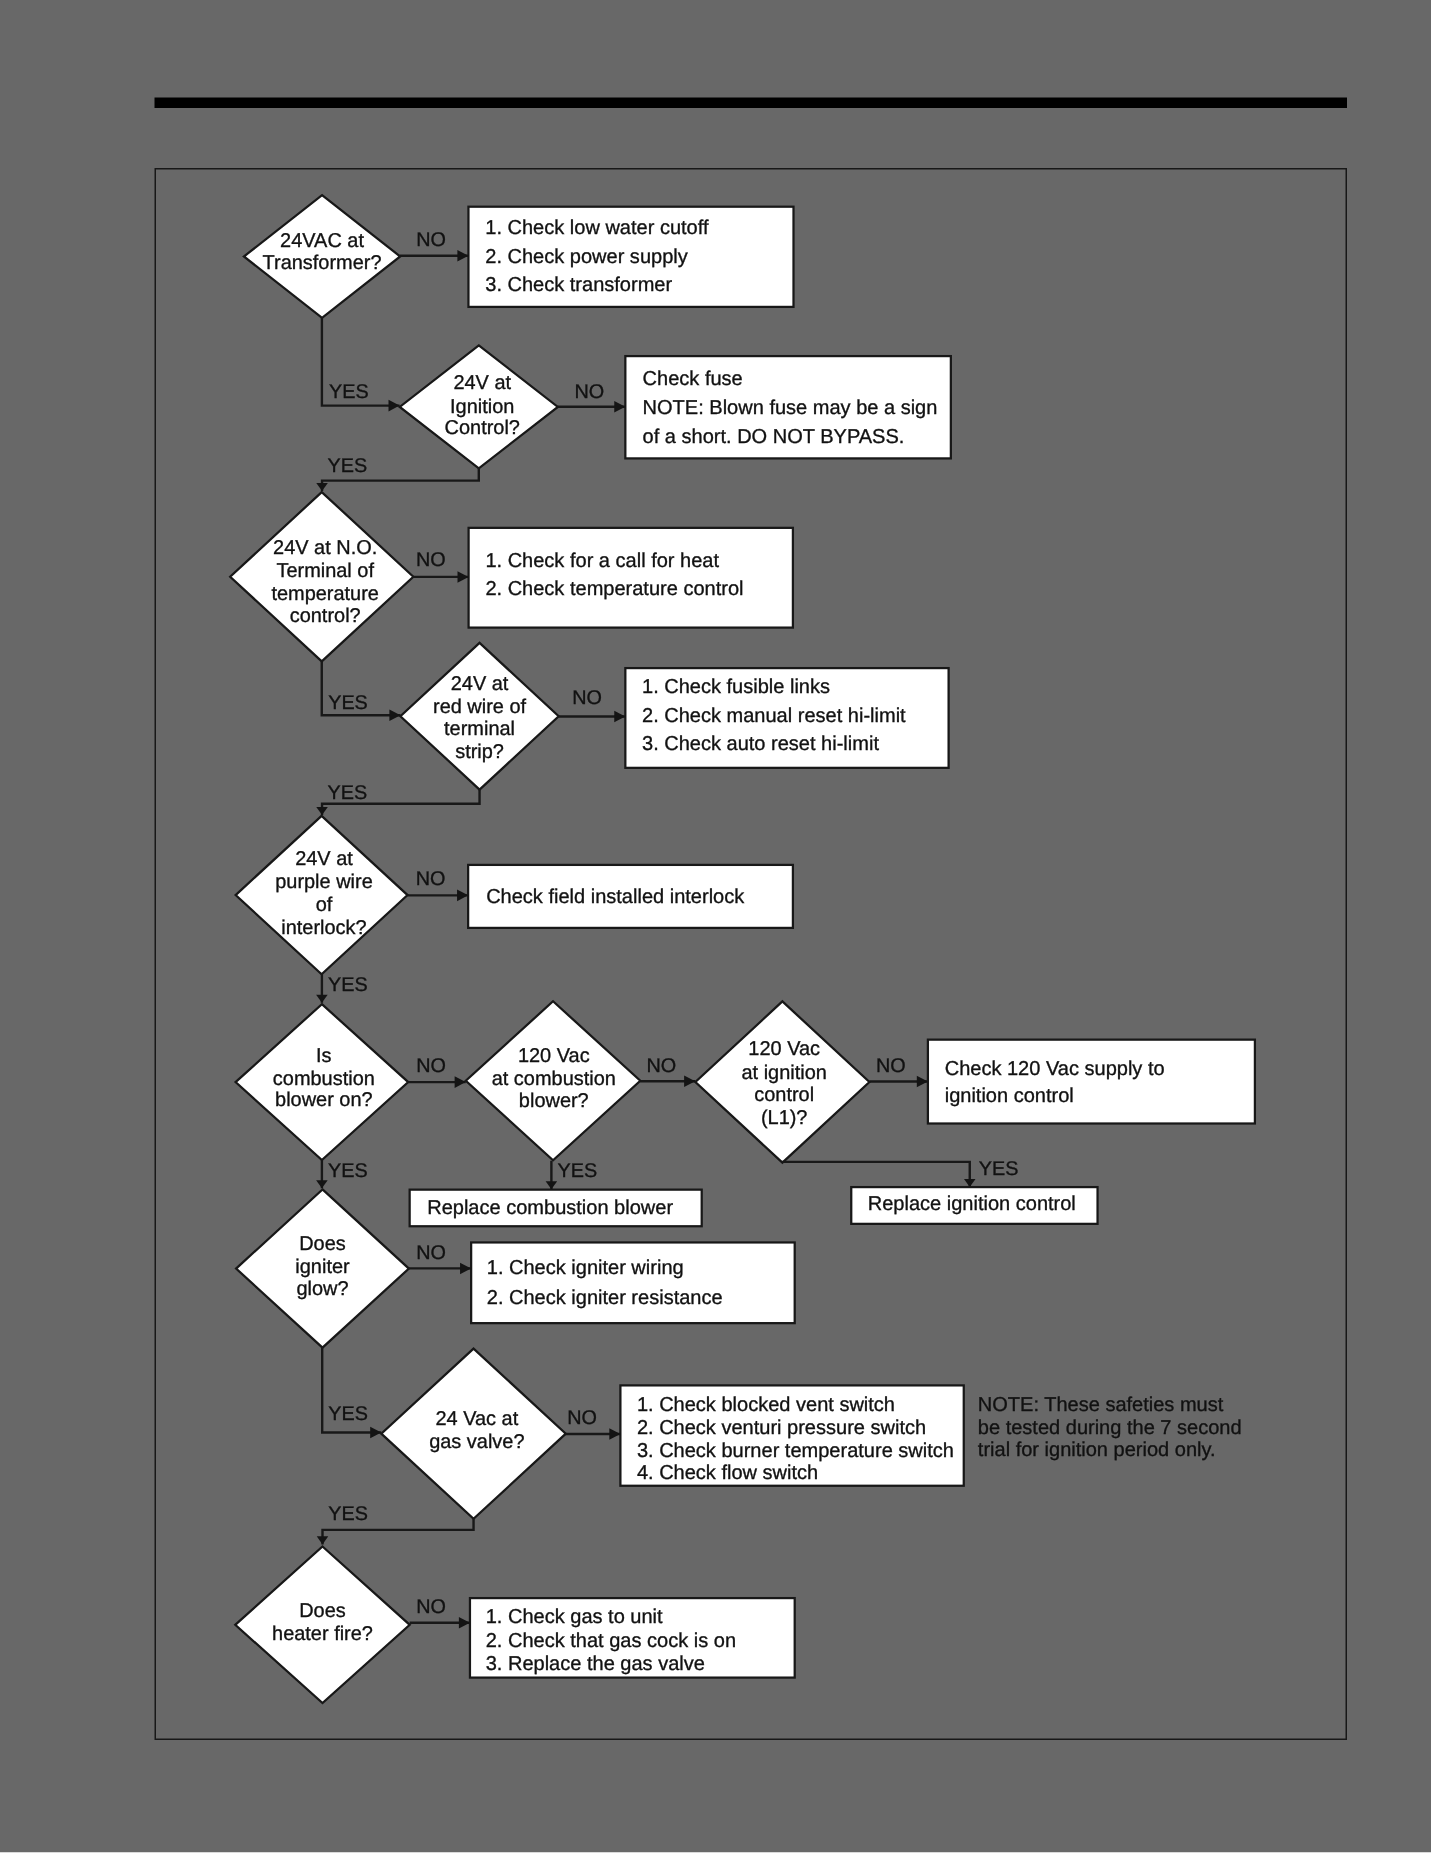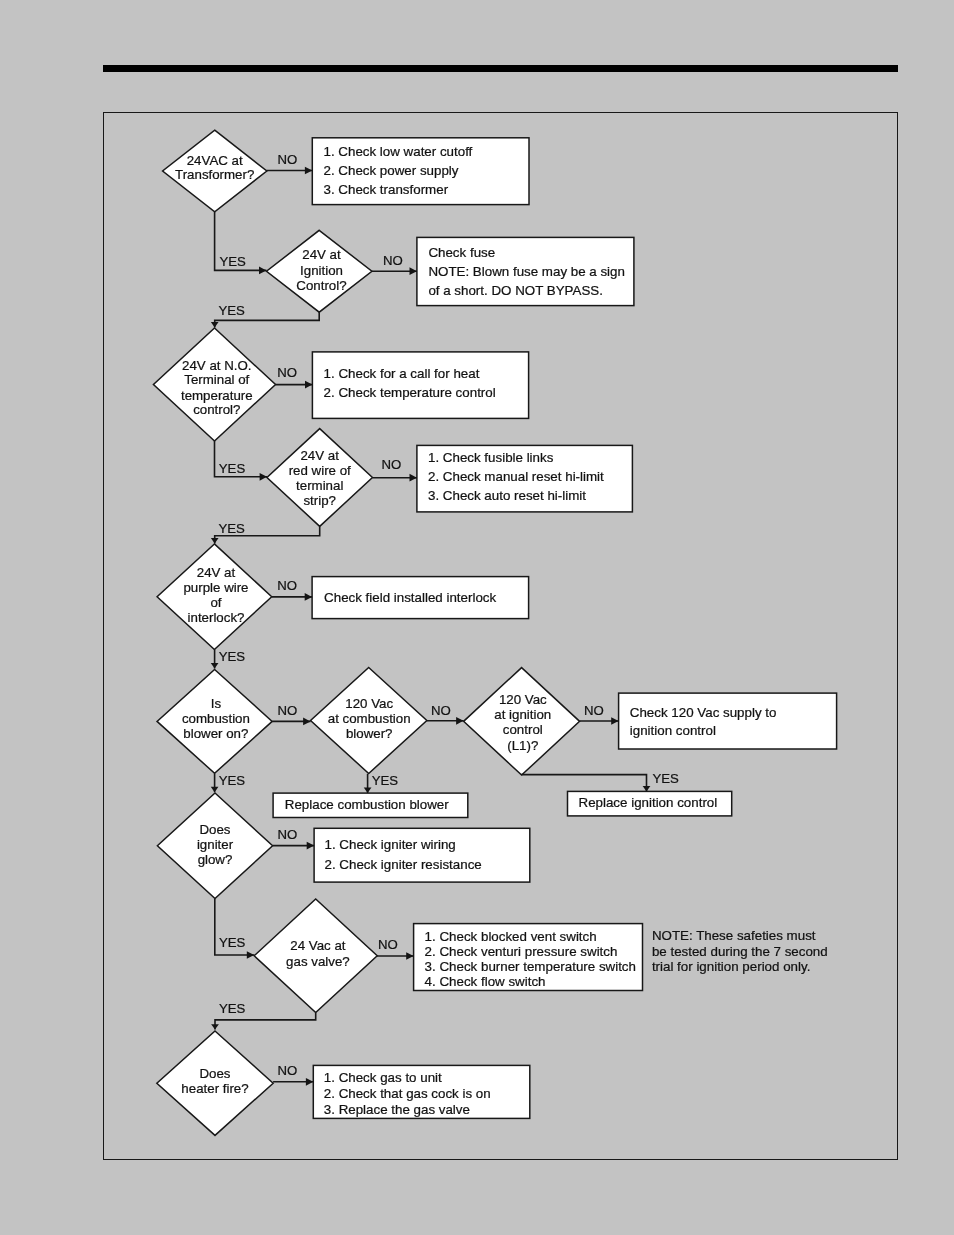--- a/index.html
+++ b/index.html
@@ -1,17 +1,17 @@
 <!DOCTYPE html>
 <html><head>
 <meta charset="utf-8">
 <style>
   html,body{margin:0;padding:0;background:#ffffff;}
   body{width:954px;height:1235px;font-family:"Liberation Sans",sans-serif;color:#222;}
-  #page{position:relative;width:954px;height:1235px;overflow:hidden;background:#fdba74;filter:grayscale(1);}
+  #page{position:relative;width:954px;height:1235px;overflow:hidden;background:#ef4444;filter:grayscale(1);}
   svg#flow{display:block;position:absolute;left:0;top:0;}
   .shape{fill:#ffffff;stroke:#181818;stroke-width:1.5;stroke-linejoin:miter;}
   .edge{stroke:#181818;stroke-width:1.6;fill:none;stroke-linecap:butt;stroke-linejoin:miter;}
   .arrowhead{fill:#141414;stroke:none;}
   .node-text{font-family:"Liberation Sans",sans-serif;font-size:13.35px;fill:#111;stroke:#111;stroke-width:0.22;paint-order:stroke fill;}
   .diamond-text{font-family:"Liberation Sans",sans-serif;font-size:13.3px;fill:#111;stroke:#111;stroke-width:0.22;paint-order:stroke fill;text-anchor:middle;}
   .edge-label{font-family:"Liberation Sans",sans-serif;font-size:13.2px;fill:#111;stroke:#111;stroke-width:0.22;paint-order:stroke fill;}
   .rule-bar{position:absolute;background:#000000;}
   .page-frame{position:absolute;border:1.5px solid #101010;box-sizing:border-box;background:transparent;}
 </style>

